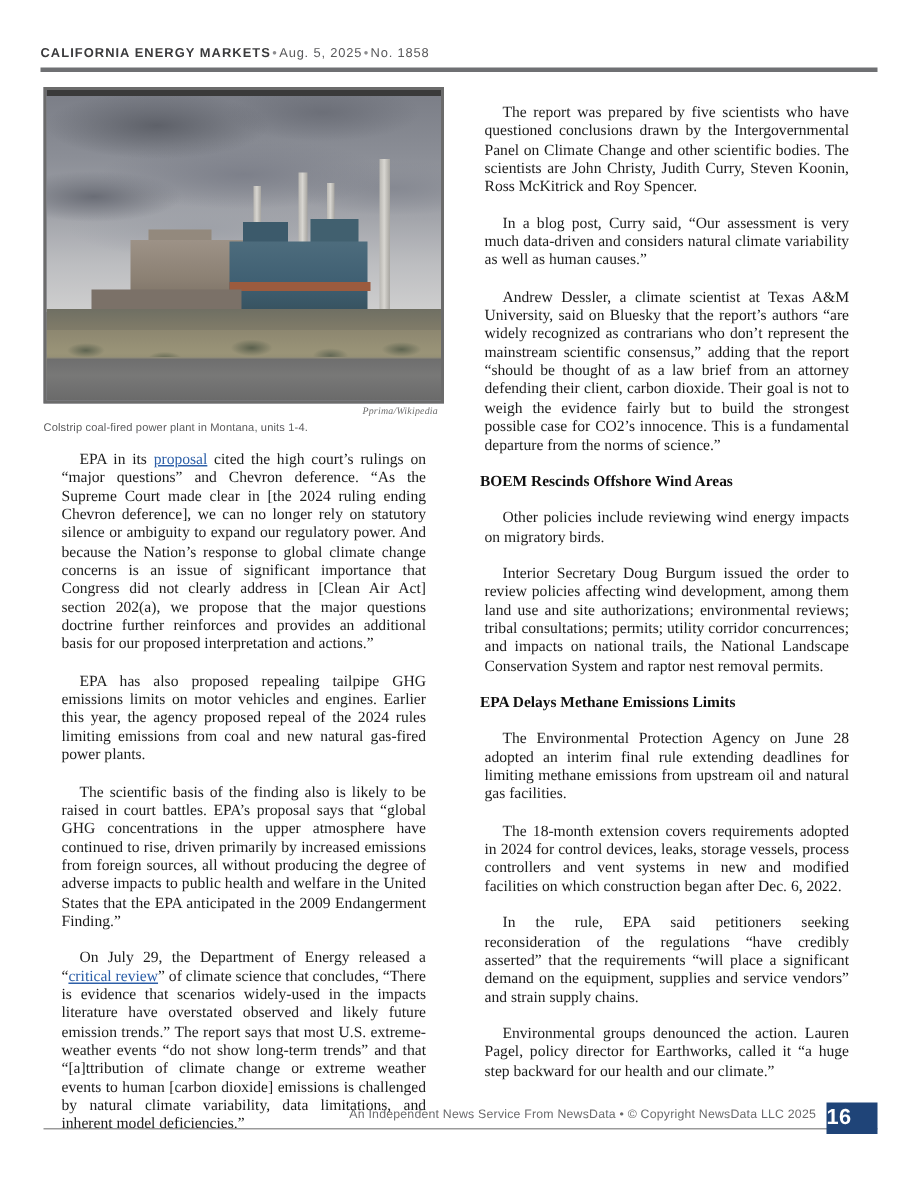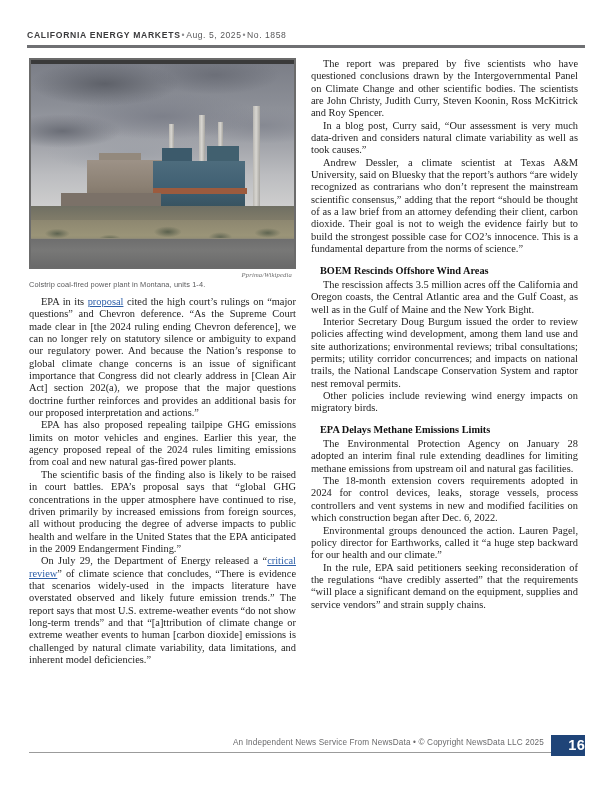--- a/index.html
+++ b/index.html
@@ -52,21 +52,21 @@
   
   .col {
     position: absolute;
     top: 58px;
     width: 267px;
   }
   .col-left  { left: 29px; }
   .col-right { left: 311px; }
 
   p.body {
-    margin: 0;
+    margin: 12px;
     font-size: 10.4px;
     line-height: 12.35px;
     text-align: justify;
     text-indent: 12px;
     hyphens: manual;
     color: #1c1c1c;
   }
 
   h3.subhead {
     margin: 9px 0 2px 0;
@@ -242,21 +242,21 @@
     right: 27px;
     top: 735px;
     width: 34px;
     height: 21px;
     background: #1f4478;
     color: #ffffff;
     font-family: "Liberation Sans", sans-serif;
     font-size: 14.5px;
     font-weight: bold;
     line-height: 21px;
-    text-align: right;
+    text-align: left;
     letter-spacing: 0.3px;
   }
 </style>
 </head>
 <body>
 
 <div class="page-header">
   <div class="header-line">
     <span class="pub-name">CALIFORNIA ENERGY MARKETS</span><span class="sep">•</span><span>Aug. 5, 2025</span><span class="sep">•</span><span>No. 1858</span>
   </div>
@@ -296,31 +296,30 @@
 
   <p class="body">The scientific basis of the finding also is likely to be raised in court battles. EPA’s proposal says that “global GHG concentrations in the upper atmosphere have continued to rise, driven primarily by increased emissions from foreign sources, all without producing the degree of adverse impacts to public health and welfare in the United States that the EPA anticipated in the 2009 Endangerment Finding.”</p>
 
   <p class="body"><span>On July 29, the Department of Energy released a “</span><a class="doclink" href="#">critical review</a><span>” of climate science that concludes, “There is evidence that scenarios widely-used in the impacts literature have overstated observed and likely future emission trends.” The report says that most U.S. extreme-weather events “do not show long-term trends” and that “[a]ttribution of climate change or extreme weather events to human [carbon dioxide] emissions is challenged by natural climate variability, data limitations, and inherent model deficiencies.”</span></p>
 
 </div>
 
 <div class="col col-right">
 
   <p class="body">The report was prepared by five scientists who have questioned conclusions drawn by the Intergovernmental Panel on Climate Change and other scientific bodies. The scientists are John Christy, Judith Curry, Steven Koonin, Ross McKitrick and Roy Spencer.</p>
-  <p class="body">In a blog post, Curry said, “Our assessment is very much data-driven and considers natural climate variability as well as took causes.”</p>
+  <p class="body">In a blog post, Curry said, “Our assessment is very much data-driven and considers natural climate variability as well as human causes.”</p>
   <p class="body">Andrew Dessler, a climate scientist at Texas A&amp;M University, said on Bluesky that the report’s authors “are widely recognized as contrarians who don’t represent the mainstream scientific consensus,” adding that the report “should be thought of as a law brief from an attorney defending their client, carbon dioxide. Their goal is not to weigh the evidence fairly but to build the strongest possible case for CO2’s innocence. This is a fundamental departure from the norms of science.”</p>
 
   <h3 class="subhead">BOEM Rescinds Offshore Wind Areas</h3>
-  <p class="body">The rescission affects 3.5 million acres off the California and Oregon coasts, the Central Atlantic area and the Gulf Coast, as well as in the Gulf of Maine and the New York Bight.</p>
+  <p class="body">Other policies include reviewing wind energy impacts on migratory birds.</p>
   <p class="body">Interior Secretary Doug Burgum issued the order to review policies affecting wind development, among them land use and site authorizations; environmental reviews; tribal consultations; permits; utility corridor concurrences; and impacts on national trails, the National Landscape Conservation System and raptor nest removal permits.</p>
-  <p class="body">Other policies include reviewing wind energy impacts on migratory birds.</p>
 
   <h3 class="subhead">EPA Delays Methane Emissions Limits</h3>
-  <p class="body">The Environmental Protection Agency on January 28 adopted an interim final rule extending deadlines for limiting methane emissions from upstream oil and natural gas facilities.</p>
+  <p class="body">The Environmental Protection Agency on June 28 adopted an interim final rule extending deadlines for limiting methane emissions from upstream oil and natural gas facilities.</p>
   <p class="body">The 18-month extension covers requirements adopted in 2024 for control devices, leaks, storage vessels, process controllers and vent systems in new and modified facilities on which construction began after Dec. 6, 2022.</p>
+  <p class="body">In the rule, EPA said petitioners seeking reconsideration of the regulations “have credibly asserted” that the requirements “will place a significant demand on the equipment, supplies and service vendors” and strain supply chains.</p>
   <p class="body">Environmental groups denounced the action. Lauren Pagel, policy director for Earthworks, called it “a huge step backward for our health and our climate.”</p>
-  <p class="body">In the rule, EPA said petitioners seeking reconsideration of the regulations “have credibly asserted” that the requirements “will place a significant demand on the equipment, supplies and service vendors” and strain supply chains.</p>
 
 </div>
 
 <div class="footer-text">An Independent News Service From NewsData • © Copyright NewsData LLC 2025</div>
 <div class="footer-rule"></div>
 <div class="page-num">16</div>
 
 </body></html>

